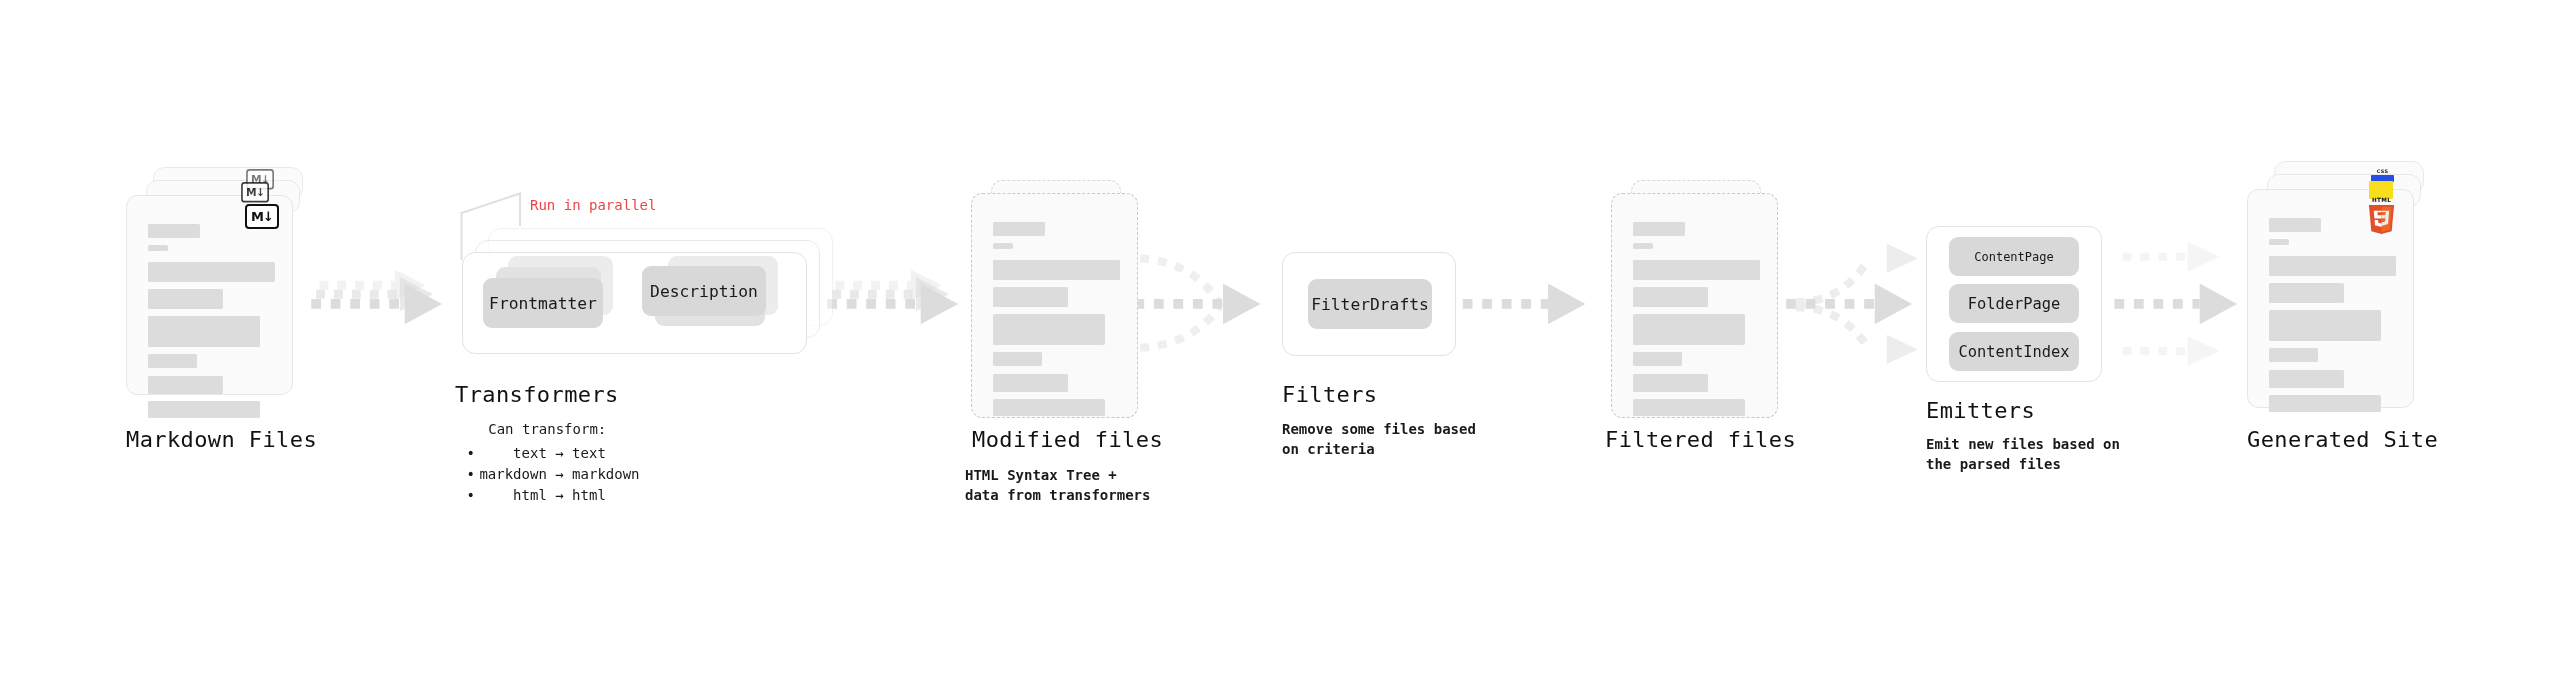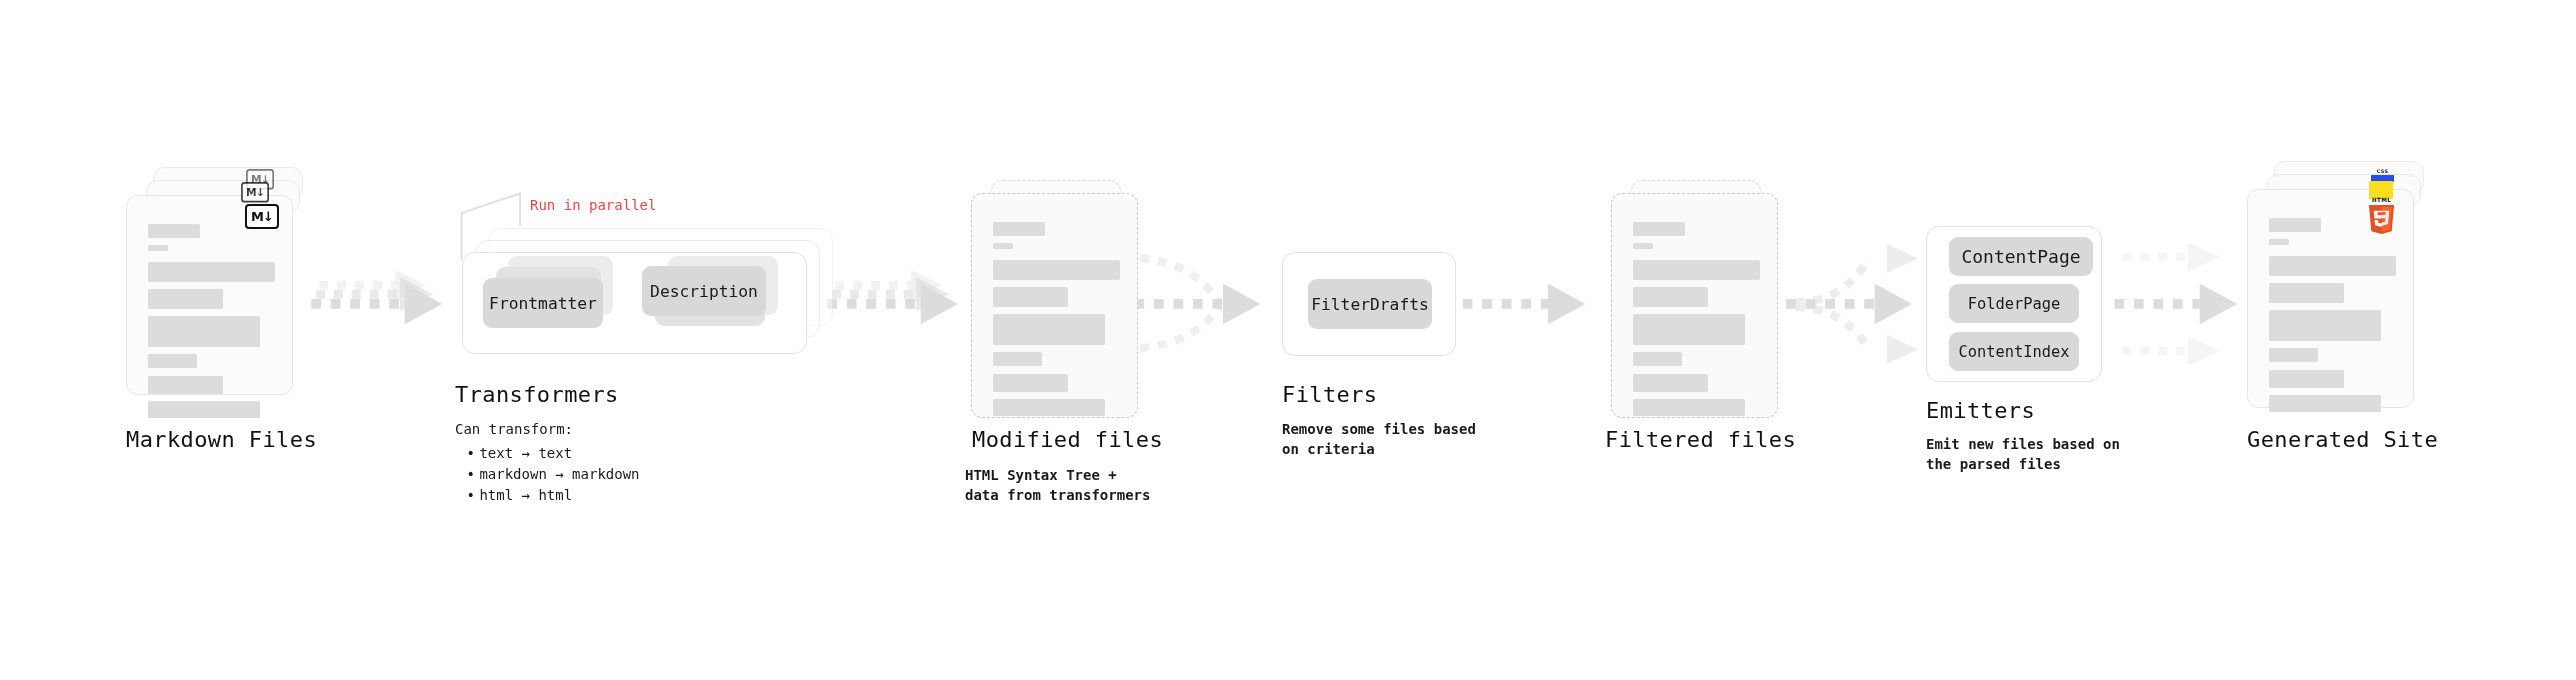--- a/index.html
+++ b/index.html
@@ -82,21 +82,21 @@
   .sub{
     position:absolute;white-space:pre;
     font-size:14px;line-height:1.45;color:#1a1a1a;font-weight:bold;
   }
   .parallel-label{
     position:absolute;white-space:nowrap;
     font-size:14px;color:#ef4444;
   }
 
   
-  .bullets{position:absolute;font-size:14px;line-height:1.5;color:#1a1a1a;white-space:nowrap;}
+  .bullets{position:absolute;font-size:14px;line-height:1.5;color:#1a1a1a;white-space:nowrap;text-align:center;}
   .bullets .lead{display:block;}
   .bullets ul{list-style:none;margin:3.3px 0 0 0;padding:0 0 0 11.4px;}
   .bullets li{position:relative;padding-left:13px;}
   .bullets li::before{content:"\2022";position:absolute;left:0;top:0;color:#1a1a1a;}
 
   svg.overlay{position:absolute;left:0;top:0;width:2576px;height:681px;pointer-events:none;}
 </style>
 </head>
 <body>
 
@@ -283,21 +283,21 @@
         <div class="bar" style="width:112px;height:31px;"></div>
         <div class="bar" style="width:49px;height:14px;"></div>
         <div class="bar" style="width:75px;height:18px;"></div>
         <div class="bar" style="width:112px;height:17px;margin-bottom:0;"></div>
       </div>
     </div>
   </div>
   <div class="title" style="left:1605px;top:427px;">Filtered files</div>
 
   <div class="proc-box" style="left:1926px;top:226px;width:176px;height:156px;"></div>
-  <div class="chip" style="left:1949px;top:237px;width:144px;height:39px;font-size:18px;">ContentPage</div>
+  <div class="chip" style="left:1949px;top:237px;width:130px;height:39px;font-size:12px;">ContentPage</div>
   <div class="chip" style="left:1949px;top:284px;width:130px;height:39px;font-size:15.4px;">FolderPage</div>
   <div class="chip" style="left:1949px;top:332px;width:130px;height:39px;font-size:15.4px;">ContentIndex</div>
   <div class="title" style="left:1926px;top:398px;">Emitters</div>
   <div class="sub" style="left:1926px;top:434px;">Emit new files based on
 the parsed files</div>
 
   <div class="doc-stack" style="left:2247px;top:161px;width:195px;height:260px;">
     <div class="doc-card ghost1" style="left:27px;top:0px;width:150px;height:32.5px;"></div>
     <div class="doc-card ghost2" style="left:19.5px;top:13px;width:154px;height:32.5px;"></div>
     <div class="doc-card" style="left:0px;top:28px;width:167px;height:219px;">

